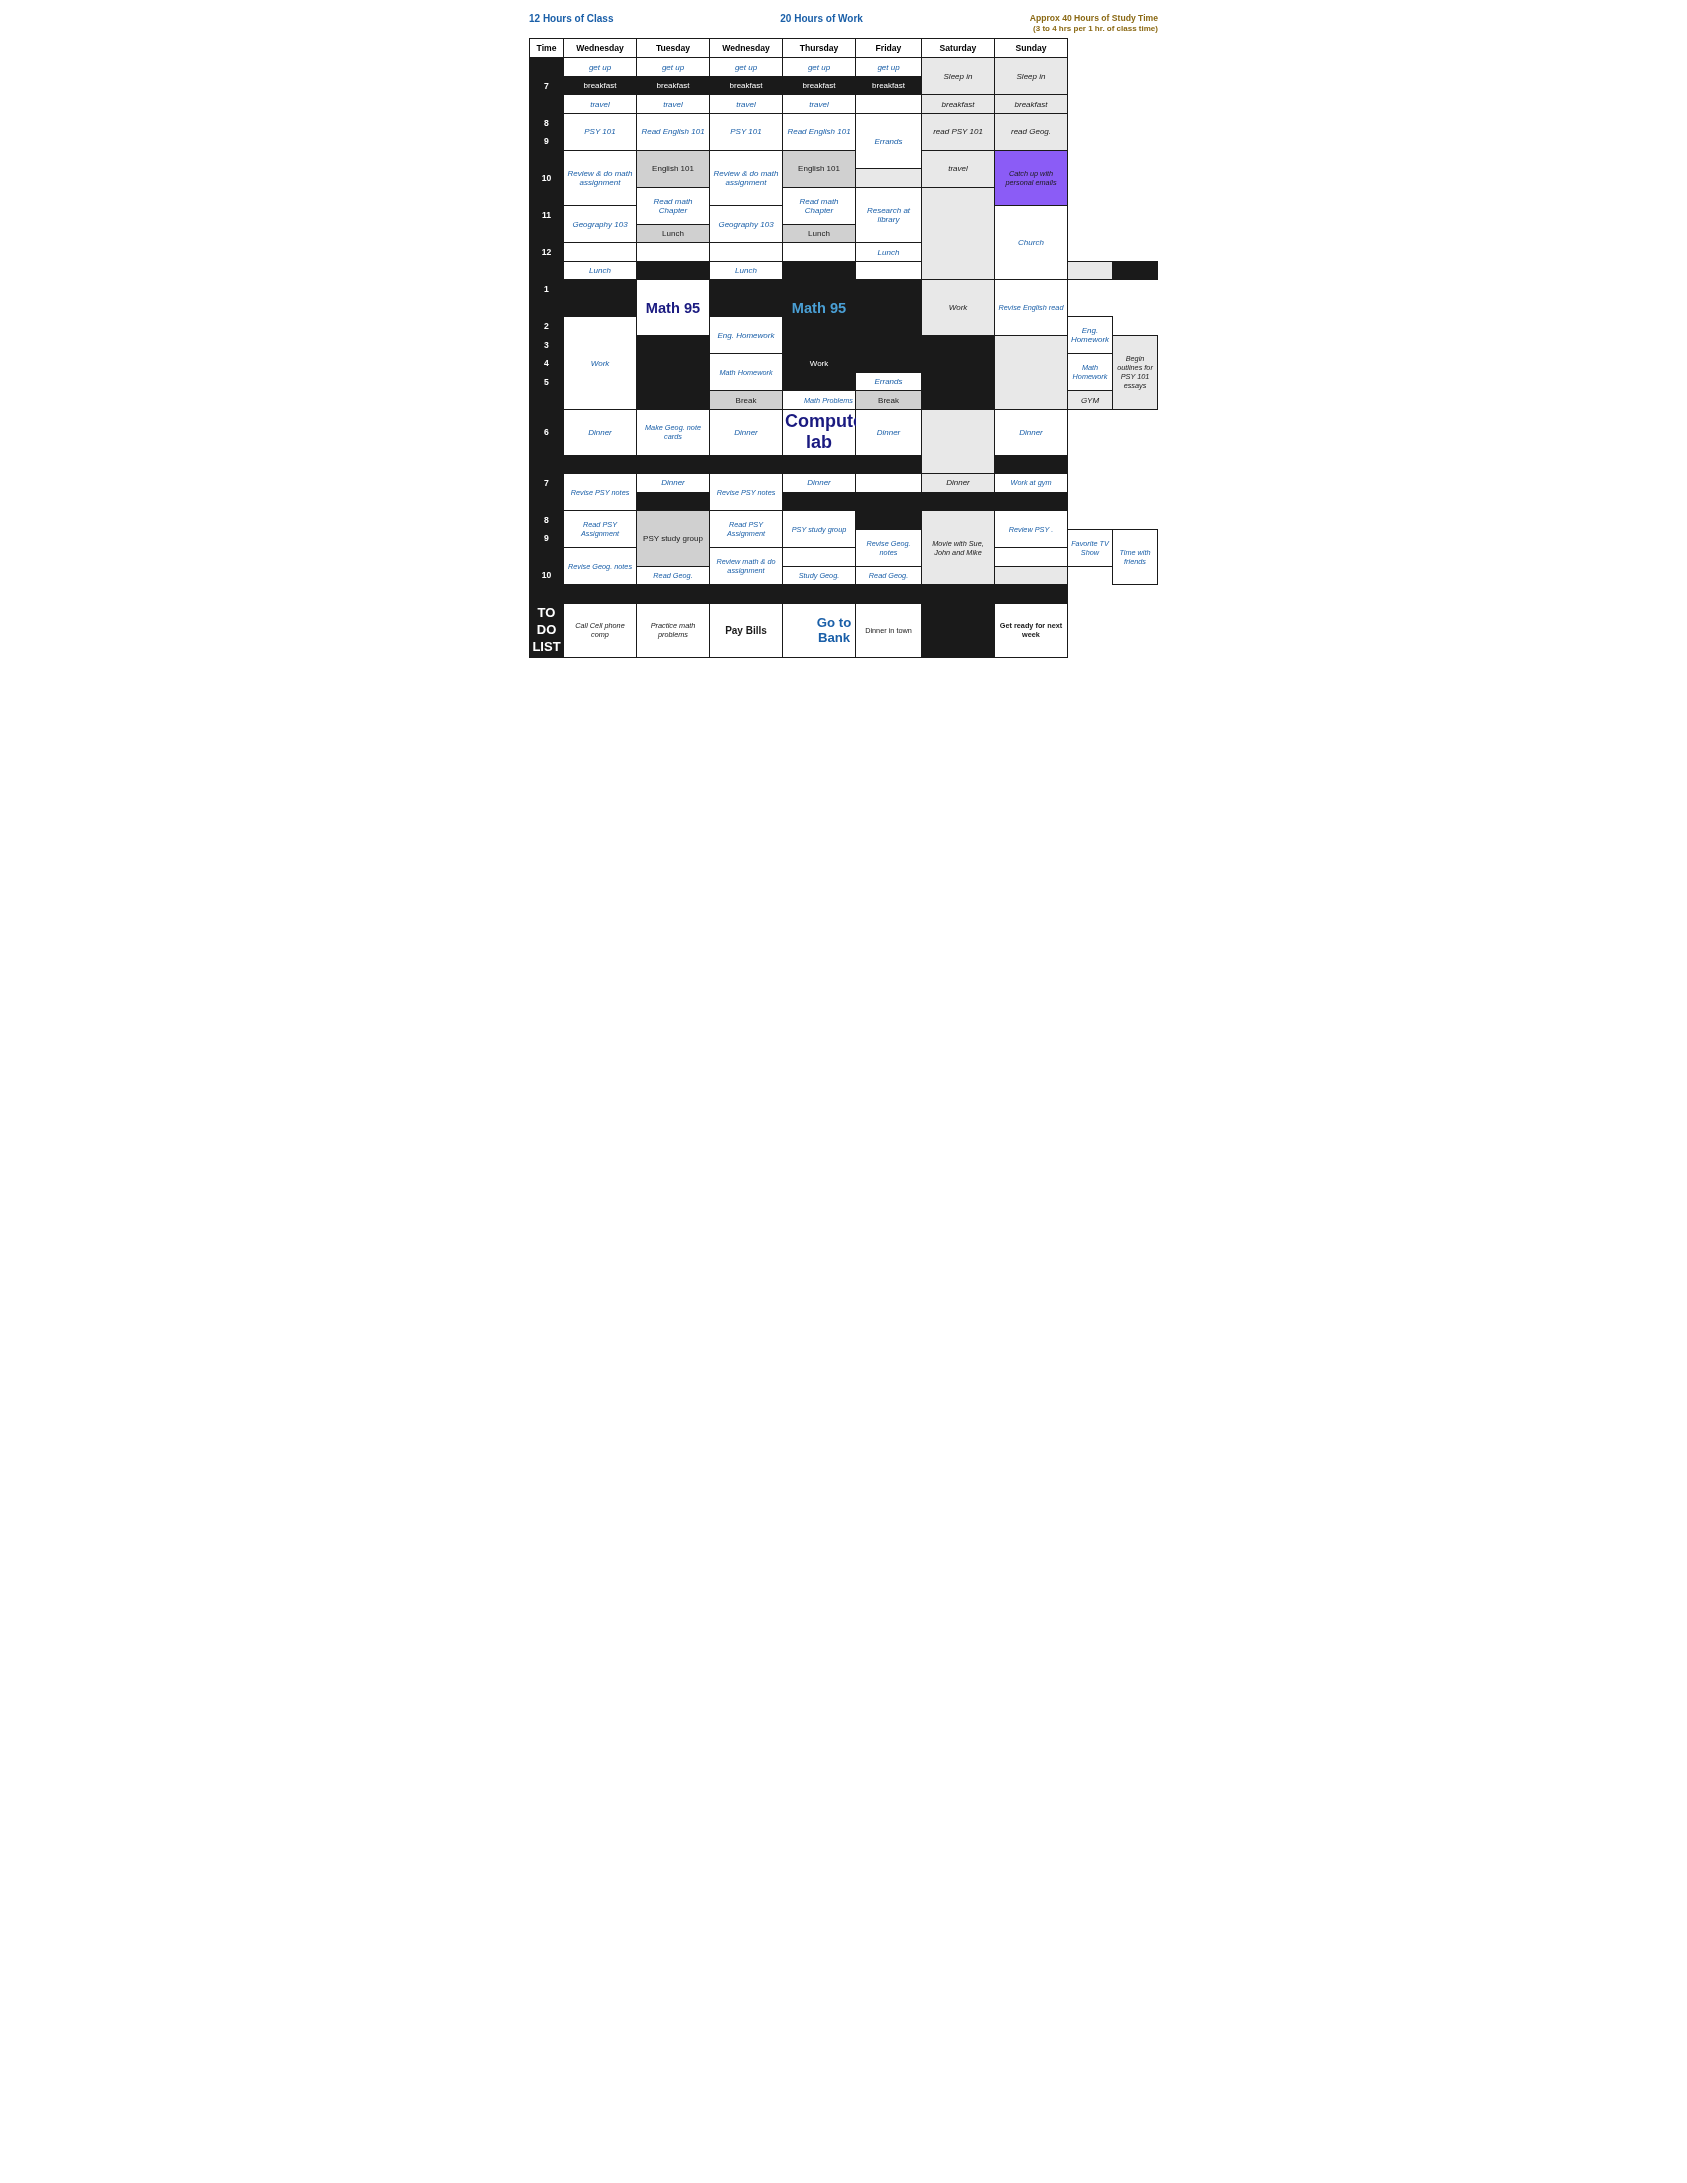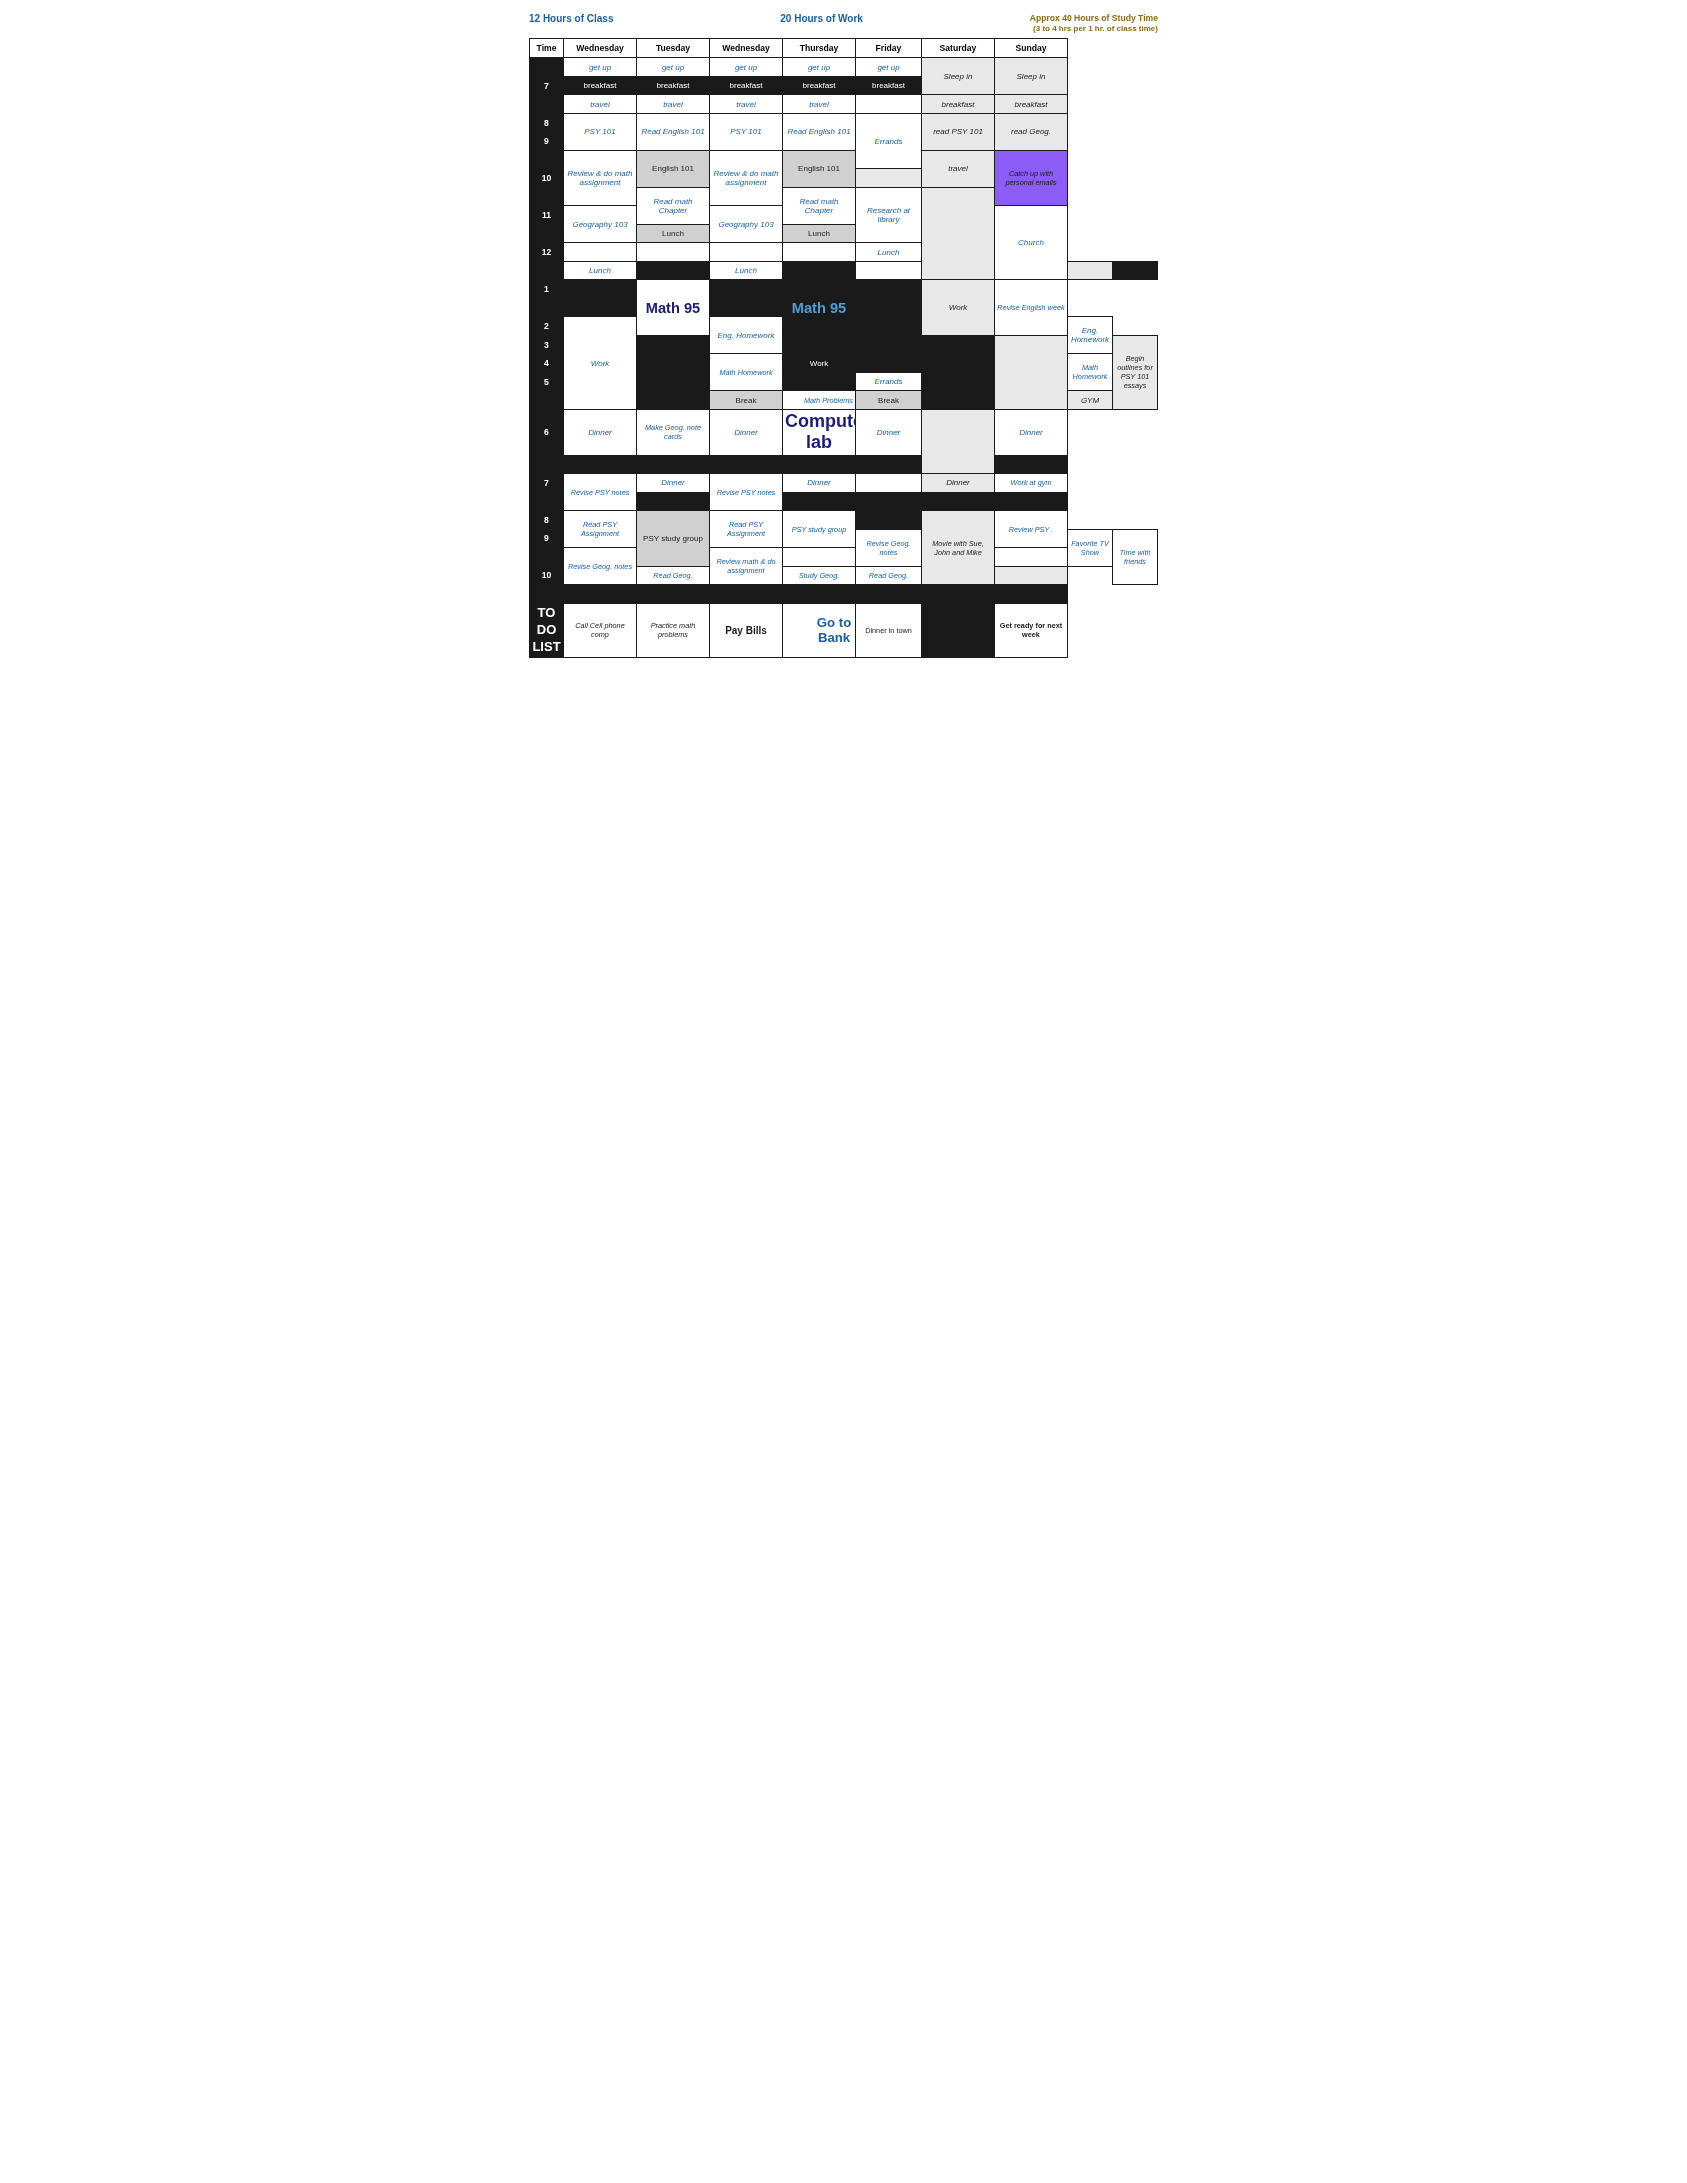--- a/index.html
+++ b/index.html
@@ -242,21 +242,21 @@
     </tr>
 
     <tr>
       <td class="time-col">1</td>
       <td class="black-cell" rowspan="2"></td>
       <td class="bold-blue" rowspan="3" style="font-size:14.6px; font-weight:bold;">Math 95</td>
       <td class="black-cell" rowspan="2"></td>
       <td class="bold-blue" rowspan="3" style="font-size:14.6px; font-weight:bold; background:#1a1a1a; color:#4a9fd4;">Math 95</td>
       <td class="black-cell" rowspan="5"></td>
       <td class="sat-cell" rowspan="3">Work</td>
-      <td class="white-cell" rowspan="3" style="font-size:7.3px;">Revise English week</td>
+      <td class="white-cell" rowspan="3" style="font-size:7.3px;">Revise English read</td>
     </tr>
 
     <tr>
       <td class="time-col"></td>
     </tr>
 
     <tr>
       <td class="time-col">2</td>
       <td class="white-cell" rowspan="5">Work</td>
       <td class="white-cell" style="font-style:italic;" rowspan="2">Eng. Homework</td>

